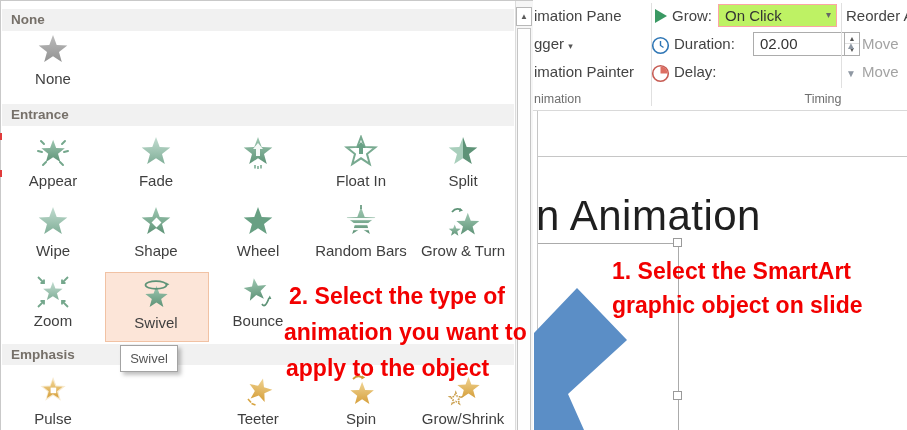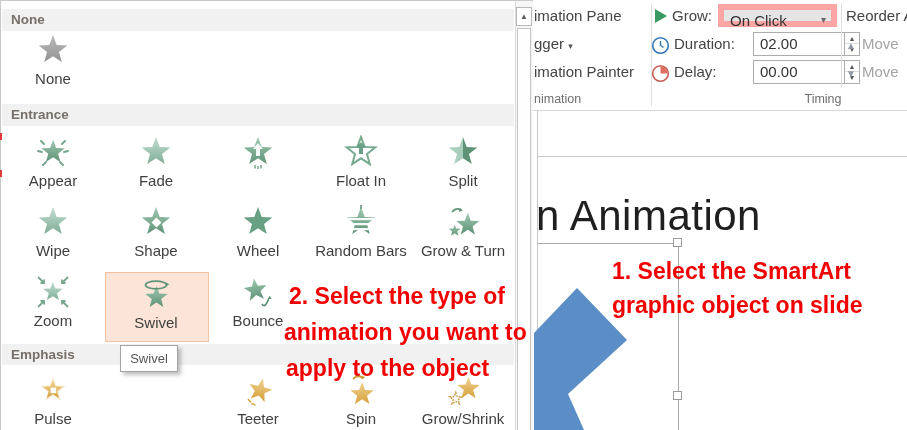--- a/index.html
+++ b/index.html
@@ -25,22 +25,22 @@
   .sbbtn{position:absolute;left:515px;top:6px;width:16px;height:19px;background:#fff;
          border:1px solid #b8b8b8;box-sizing:border-box;font-size:8px;color:#5a5a5a;
          text-align:center;line-height:17px;}
   .sbthumb{position:absolute;left:516px;top:27px;width:14px;height:403px;background:#fefefe;
            border:1px solid #c5c5c5;box-sizing:border-box;}
   
   .rtext{position:absolute;font-size:15px;color:#444;white-space:nowrap;}
   .grp{position:absolute;font-size:12.5px;color:#6f6f6f;white-space:nowrap;}
   .dis{color:#a3a3a3;}
   .vline{position:absolute;width:1px;background:#e0e0e0;}
-  .combo{position:absolute;left:718px;top:4px;width:119px;height:23px;border:6px solid #fca5a5;
-         background:#e5e5e5;box-sizing:border-box;}
+  .combo{position:absolute;left:718px;top:4px;width:119px;height:23px;border:1px solid #fca5a5;
+         background:#bef264;box-sizing:border-box;}
   .comboval{position:absolute;left:6px;top:2px;font-size:15px;color:#333;}
   .caret{position:absolute;right:5px;top:4px;font-size:10px;color:#666;}
   .spinbox{position:absolute;left:753px;width:107px;height:24px;border:1px solid #acacac;
            background:#fff;box-sizing:border-box;}
   .spinval{position:absolute;left:6px;top:2px;font-size:15px;color:#333;}
   .spincol{position:absolute;right:0;top:0;width:15px;height:100%;border-left:1px solid #acacac;box-sizing:border-box;}
   .spinup,.spindn{position:absolute;left:0;width:100%;height:50%;font-size:7px;color:#555;
                   text-align:center;line-height:11px;box-sizing:border-box;}
   .spinup{top:0;border-bottom:1px solid #e0e0e0;}
   .spindn{bottom:0;}
@@ -114,27 +114,20 @@
       <span class="spinup">▲</span>
       <span class="spindn">▼</span>
     </span>
   </div>
 
   <svg class="abs" style="left:651px;top:64px" width="19" height="19" viewBox="0 0 19 19">
     <circle cx="9.5" cy="9.5" r="7.8" fill="#fff" stroke="#c75c54" stroke-width="1.6"></circle>
     <path d="M9.5 9.5 L9.5 2.4 A7.1 7.1 0 0 1 16.6 9.5 Z" fill="#dd6e62"></path>
   </svg>
   <div class="rtext" style="left:674px;top:63px">Delay:</div>
-  <div class="spinbox" style="top:60px">
-    <span class="spinval">00.00</span>
-    <span class="spincol">
-      <span class="spinup">▲</span>
-      <span class="spindn">▼</span>
-    </span>
-  </div>
 
   <div class="grp" style="left:793px;top:92px;width:60px;text-align:center">Timing</div>
   <div class="vline" style="left:841px;top:3px;height:85px"></div>
 
   <div class="rtext" style="left:846px;top:7px">Reorder A</div>
   <div class="rtext" style="left:846px;top:35px"><span class="mvtri">▲</span><span class="dis">Move</span></div>
   <div class="rtext" style="left:846px;top:63px"><span class="mvtri">▼</span><span class="dis">Move</span></div>
 
   <div class="abs" style="left:532px;top:110px;width:375px;height:1px;background:#d9d9d9"></div>
 

